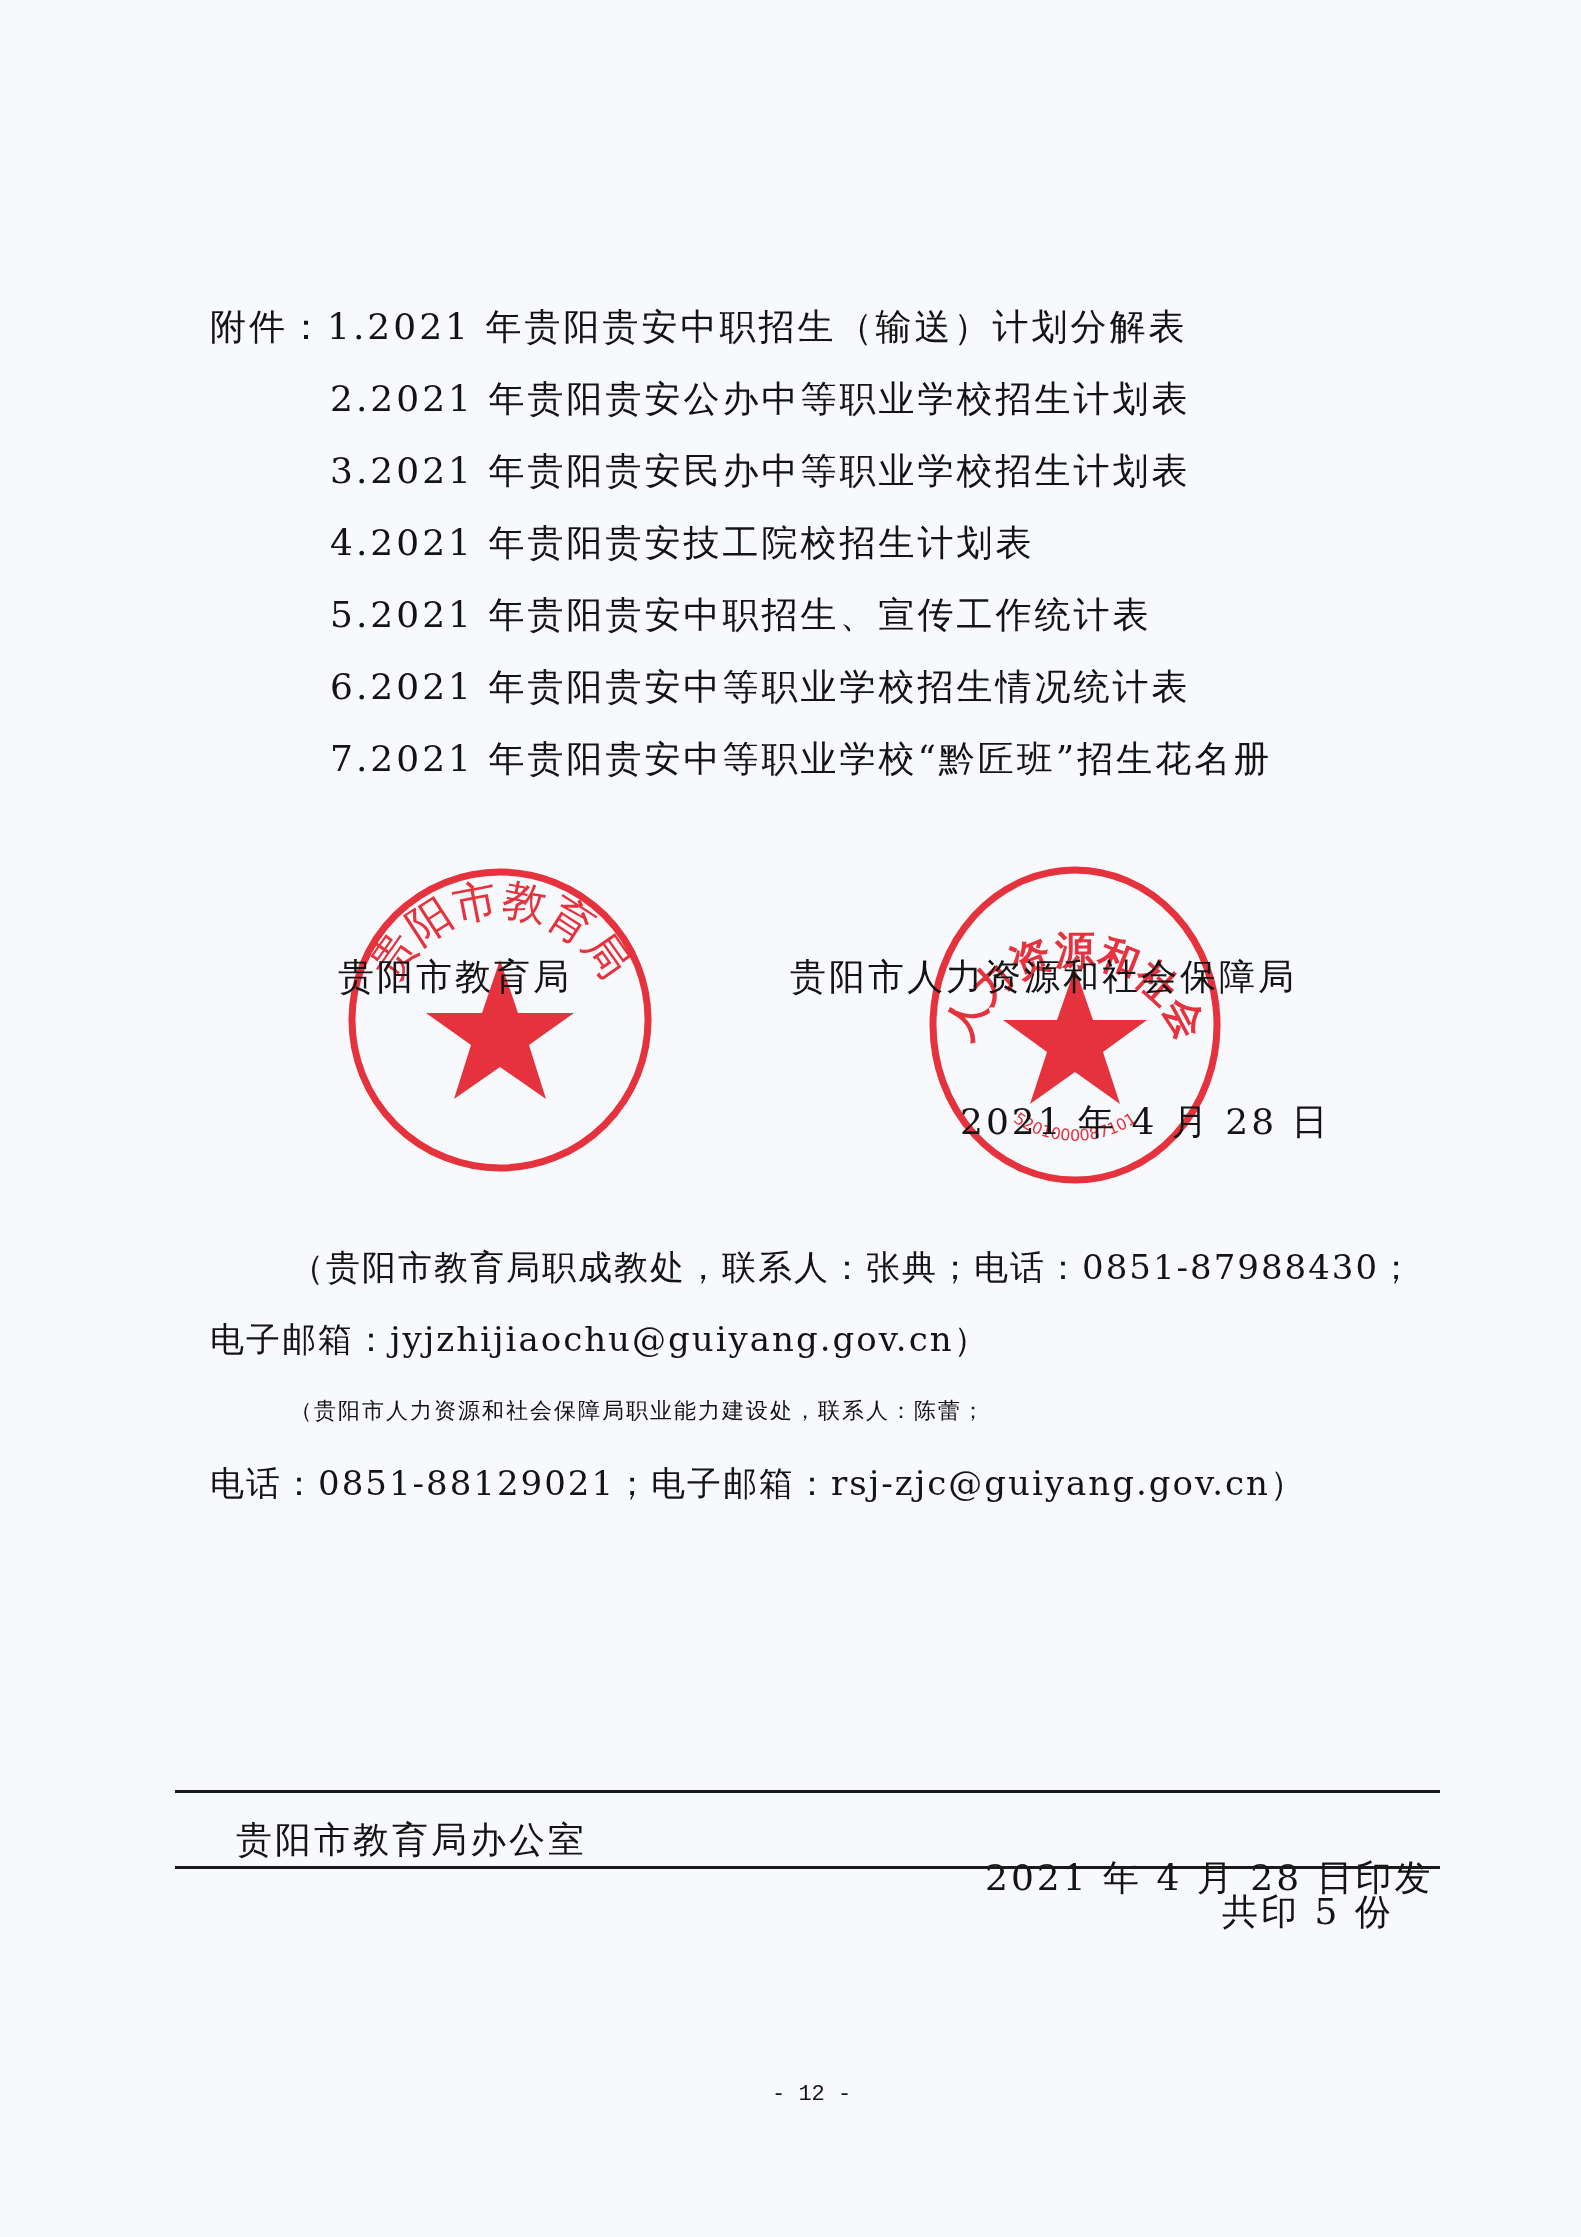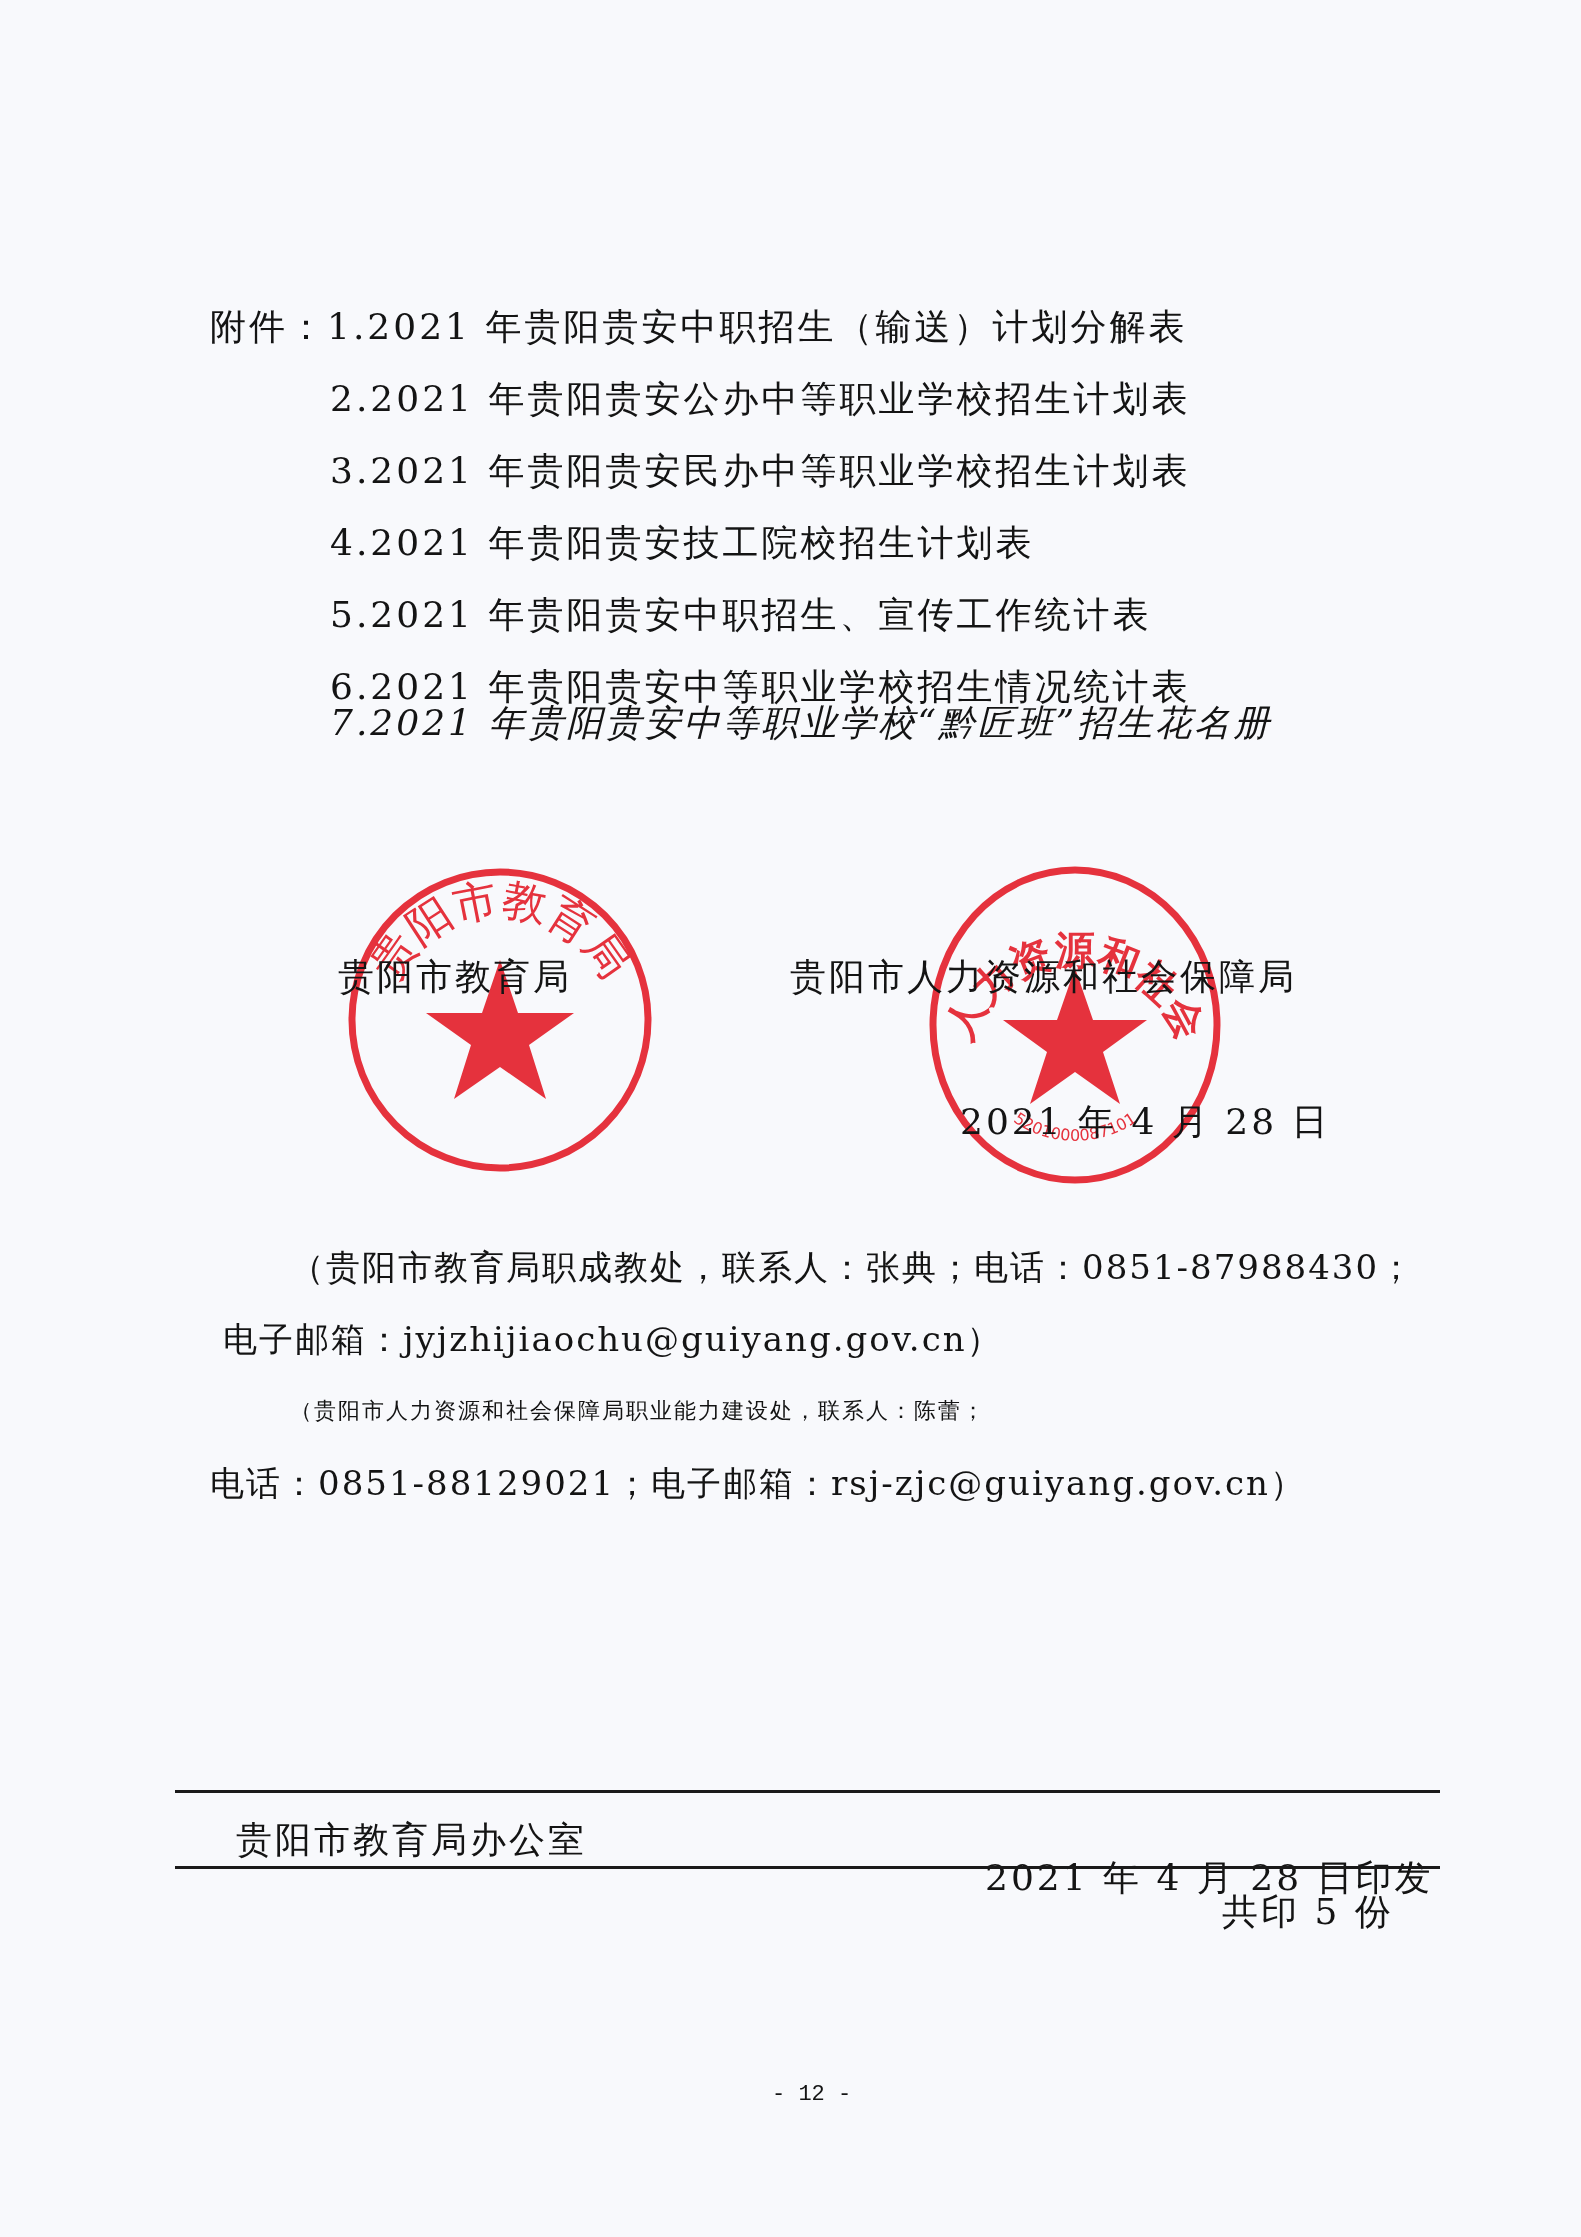--- a/index.html
+++ b/index.html
@@ -16,21 +16,21 @@
 </style>
 </head>
 <body>
 
 <div class="line" style="left:210px;top:305px;"><span>附件：</span><span>1.2021 年贵阳贵安中职招生（输送）计划分解表</span></div>
 <div class="line" style="left:330px;top:377px;">2.2021 年贵阳贵安公办中等职业学校招生计划表</div>
 <div class="line" style="left:330px;top:449px;">3.2021 年贵阳贵安民办中等职业学校招生计划表</div>
 <div class="line" style="left:330px;top:521px;">4.2021 年贵阳贵安技工院校招生计划表</div>
 <div class="line" style="left:330px;top:593px;">5.2021 年贵阳贵安中职招生、宣传工作统计表</div>
 <div class="line" style="left:330px;top:665px;">6.2021 年贵阳贵安中等职业学校招生情况统计表</div>
-<div class="line" style="left:330px;top:701px;font-style:italic;">7.2021 年贵阳贵安中等职业学校“黔匠班”招生花名册</div>
+<div class="line" style="left:330px;top:737px;">7.2021 年贵阳贵安中等职业学校“黔匠班”招生花名册</div>
 
 <svg class="stamp" style="left:340px;top:865px;" width="320" height="310" viewBox="0 0 320 310">
   <defs>
       <path id="arc1" d="M 45 165 A 115 115 0 0 1 275 165"></path>
     </defs>
   <circle cx="160" cy="155" r="148" fill="none" stroke="#e5323d" stroke-width="7"></circle>
   <text font-size="44" fill="#e5323d" font-family="DejaVu Serif, serif"><textPath href="#arc1" startOffset="50%" text-anchor="middle">贵阳市教育局</textPath></text>
   <polygon points="160,95 178,148 234,148 189,180 206,234 160,202 114,234 131,180 86,148 142,148" fill="#e5323d"></polygon>
 </svg>
 
@@ -43,21 +43,21 @@
   <text font-size="40" font-weight="bold" fill="#e5323d" font-family="DejaVu Sans, sans-serif"><textPath href="#arc2" startOffset="50%" text-anchor="middle">贵阳市人力资源和社会保障局</textPath></text>
   <text font-size="16" fill="#e5323d" font-family="DejaVu Sans, sans-serif"><textPath href="#arc3" startOffset="50%" text-anchor="middle">5201000087101</textPath></text>
   <polygon points="150,108 168,160 222,160 178,192 195,244 150,212 105,244 122,192 78,160 132,160" fill="#e5323d"></polygon>
 </svg>
 
 <div class="line" style="left:338px;top:955px;">贵阳市教育局</div>
 <div class="line" style="left:790px;top:955px;">贵阳市人力资源和社会保障局</div>
 <div class="line" style="left:916px;top:1100px;margin-left:44px;">2021 年 4 月 28 日</div>
 
 <div class="line" style="left:290px;top:1245px;font-size:34px;letter-spacing:2px;">（贵阳市教育局职成教处，联系人：张典；电话：0851-87988430；</div>
-<div class="line" style="left:210px;top:1317px;font-size:34px;letter-spacing:2px;margin-left:13px;">电子邮箱：jyjzhijiaochu@guiyang.gov.cn）</div>
+<div class="line" style="left:210px;top:1317px;font-size:34px;letter-spacing:2px;">电子邮箱：jyjzhijiaochu@guiyang.gov.cn）</div>
 <div class="line" style="left:290px;top:1389px;font-size:22px;letter-spacing:2px;">（贵阳市人力资源和社会保障局职业能力建设处，联系人：陈蕾；</div>
 <div class="line" style="left:210px;top:1461px;font-size:34px;letter-spacing:2px;">电话：0851-88129021；电子邮箱：rsj-zjc@guiyang.gov.cn）</div>
 
 <div class="rule" style="left:175px;top:1790px;width:1265px;"></div>
 <div class="line" style="left:212px;top:1818px;margin-left:24px;">贵阳市教育局办公室</div>
 <div class="line" style="left:985px;top:1818px;margin-top:38px;">2021 年 4 月 28 日印发</div>
 <div class="rule" style="left:175px;top:1866px;width:1265px;"></div>
 <div class="line" style="left:1222px;top:1890px;">共印 5 份</div>
 
 <div class="pageno" style="left:772px;top:2082px;">- 12 -</div>

